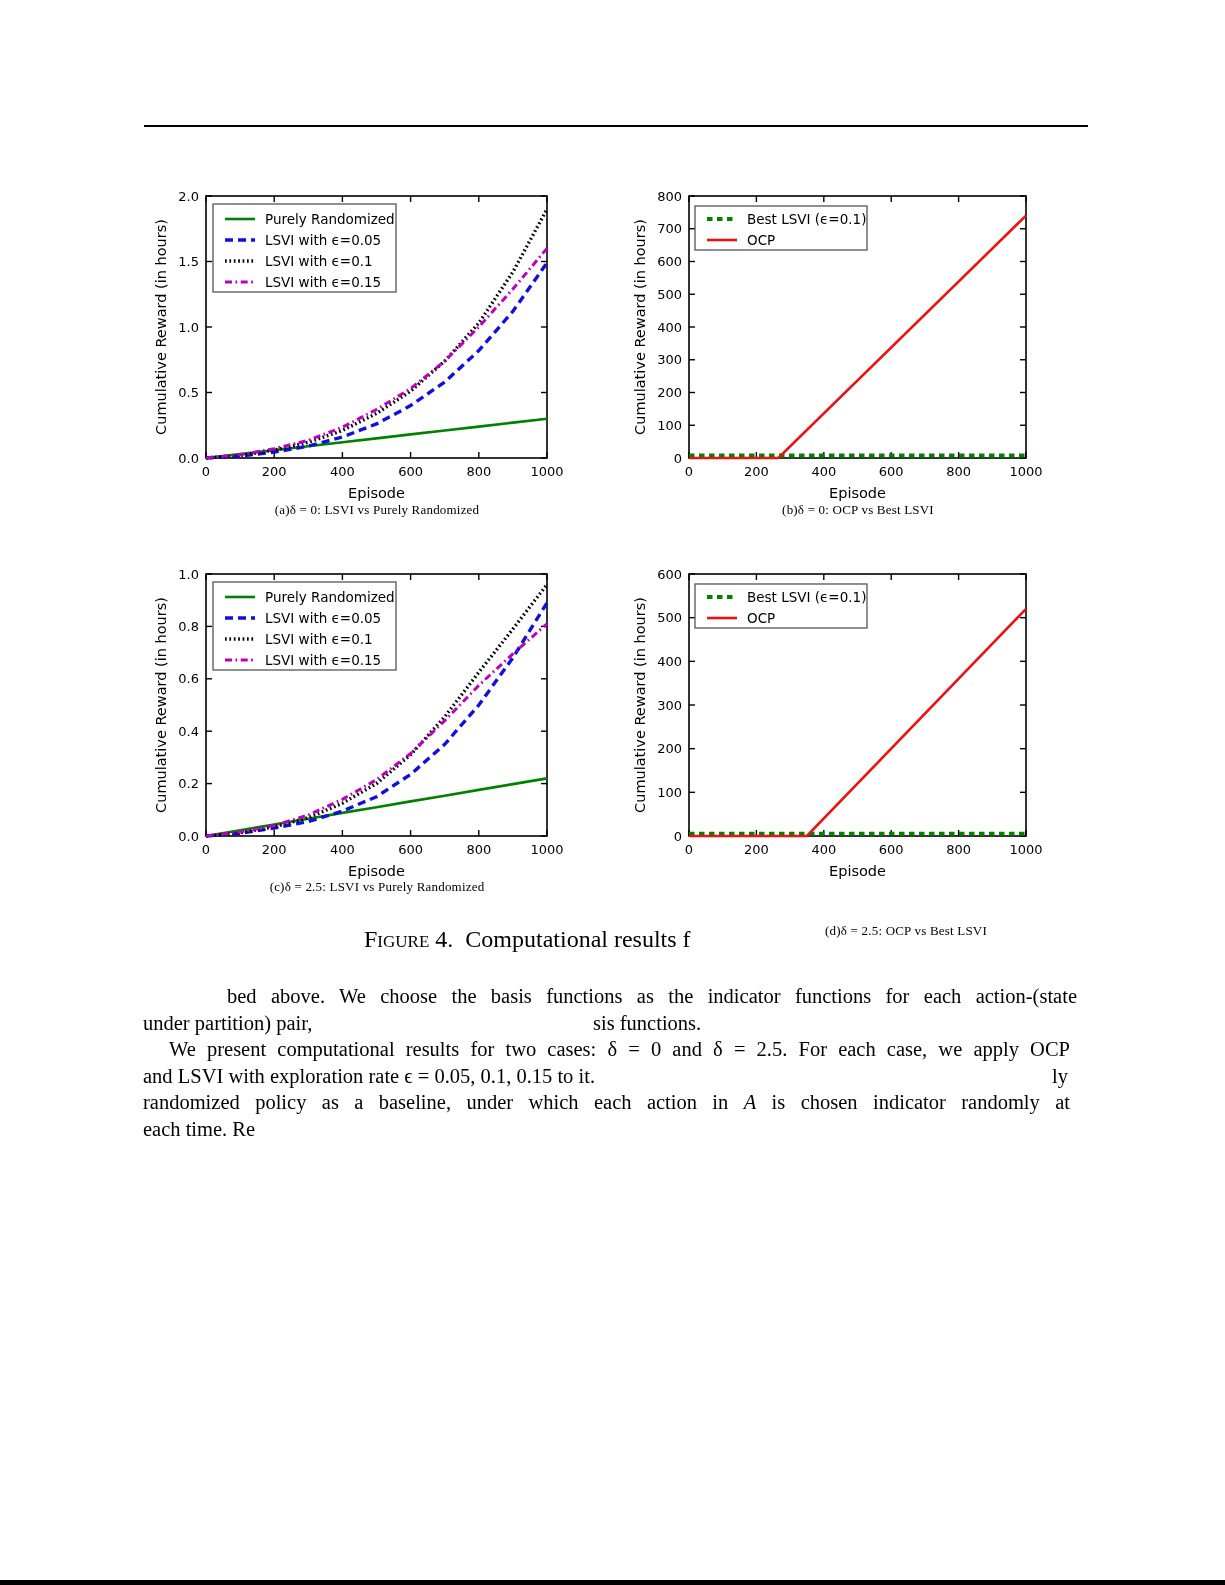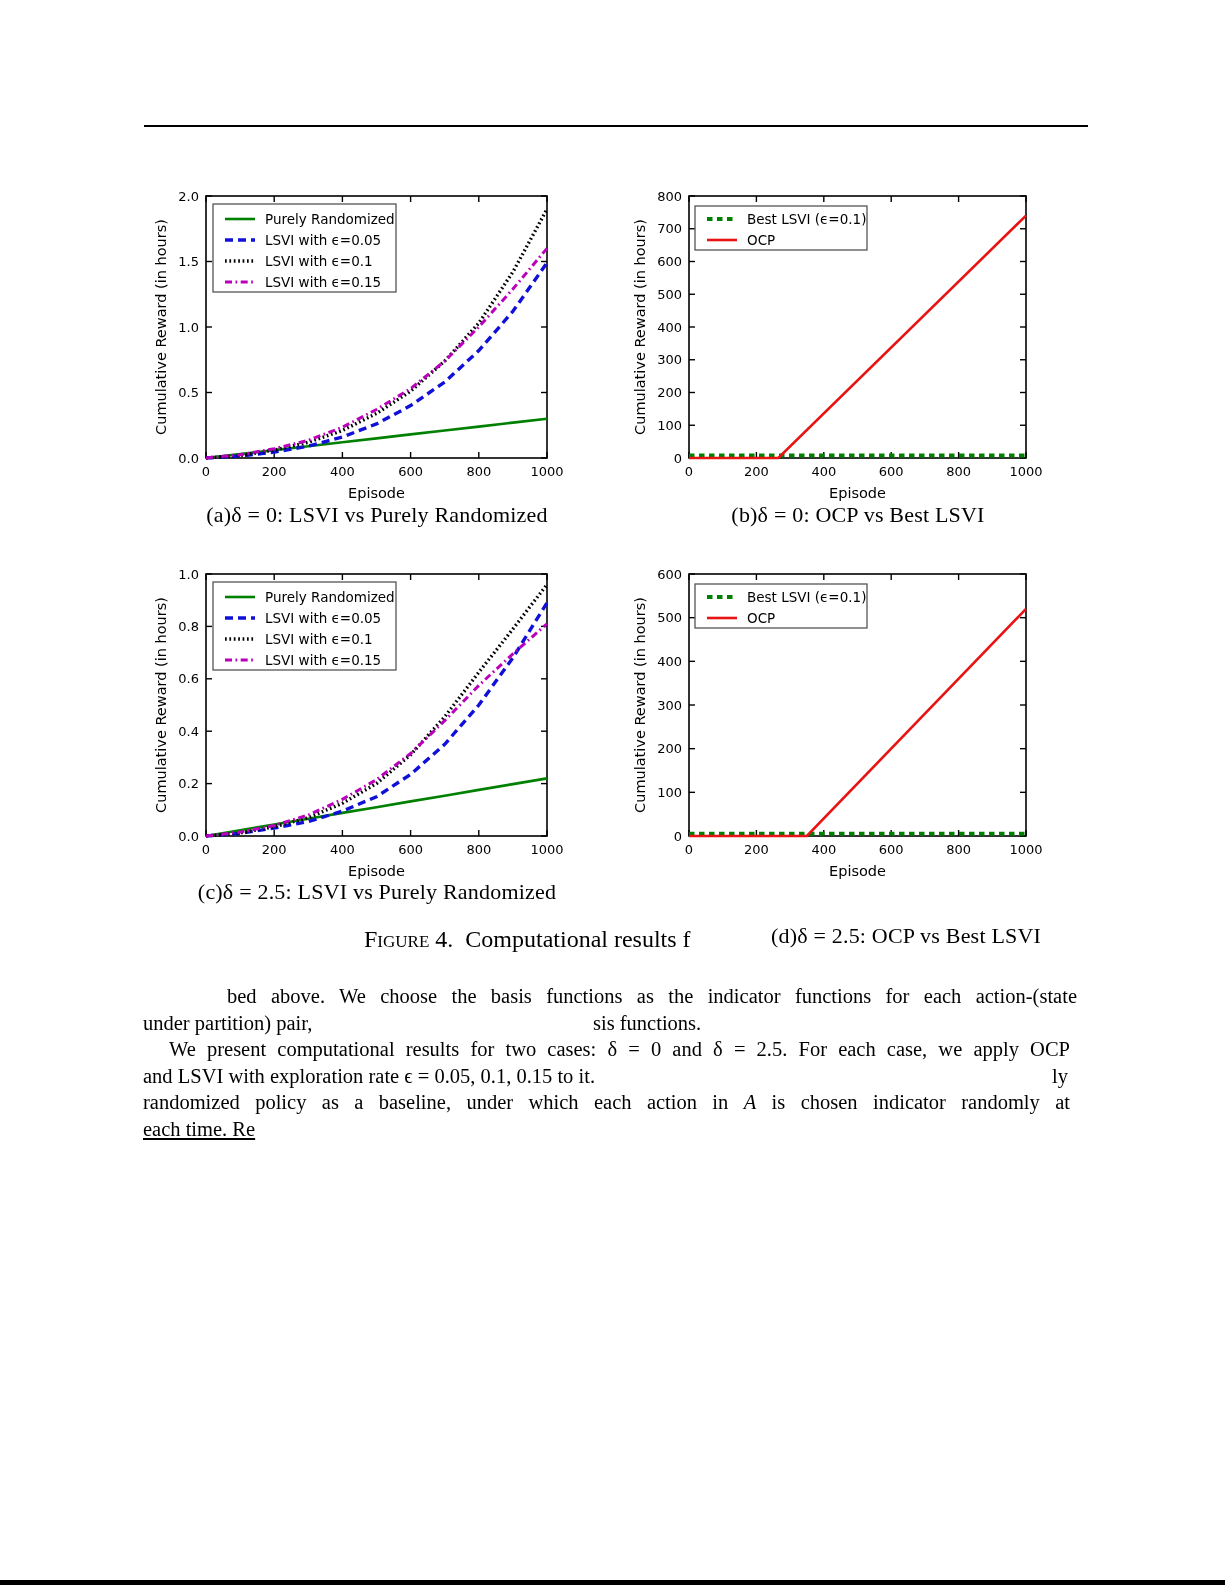--- a/index.html
+++ b/index.html
@@ -6,21 +6,21 @@
   .page{position:relative;width:1225px;height:1585px;background:#ffffff;overflow:hidden;
         font-family:"Liberation Serif","DejaVu Serif",serif;color:#000;}
   .top-rule{position:absolute;left:144px;top:125px;width:944px;height:2px;background:#000;}
   .bottom-bar{position:absolute;left:0;top:1580px;width:1225px;height:5px;background:#000;}
   .chart{position:absolute;width:430px;height:340px;}
   svg text{fill:#000;}
   .tick{font:13px "DejaVu Sans",sans-serif;}
   .legend-label{font:13.5px "DejaVu Sans",sans-serif;}
   .axis-label{font:14.5px "DejaVu Sans",sans-serif;}
   .subcap{position:absolute;transform:translateX(-50%);white-space:nowrap;
-          font-size:22px;letter-spacing:0.2px;}
+          font-size:13px;letter-spacing:0.2px;}
   .figcap{position:absolute;left:364px;top:926px;white-space:nowrap;font-size:24px;}
   .figcap .sc{font-variant:small-caps;}
   .bodyline{position:absolute;font-size:20.5px;line-height:26.5px;white-space:nowrap;}
   .bodyline.just{white-space:normal;text-align:justify;text-align-last:justify;}
   .mathcal{font-style:italic;}
 </style>
 </head>
 <body>
 
 <div class="page">
@@ -253,16 +253,16 @@
   <div class="bodyline" style="left:143px;top:1010px;">under partition) pair,</div>
   <div class="bodyline" style="left:593px;top:1010px;">sis functions.</div>
 
   <div class="bodyline just" style="left:143px;top:1036px;width:927px;text-indent:26px;">We present computational results for two cases: δ = 0 and δ = 2.5. For each case, we apply OCP</div>
 
   <div class="bodyline" style="left:143px;top:1063px;">and LSVI with exploration rate ϵ = 0.05, 0.1, 0.15 to it.</div>
   <div class="bodyline" style="left:1052px;top:1063px;">ly</div>
 
   <div class="bodyline just" style="left:143px;top:1089px;width:927px;"><span>randomized policy as a baseline, under which each action in </span><i class="mathcal">A</i><span> is chosen indicator randomly at</span></div>
 
-  <div class="bodyline" style="left:143px;top:1116px;text-decoration:underline;">each time. Re</div>
+  <div class="bodyline" style="left:143px;top:1116px;">each time. Re</div>
 
   <div class="bottom-bar"></div>
 </div>
 
 </body></html>

